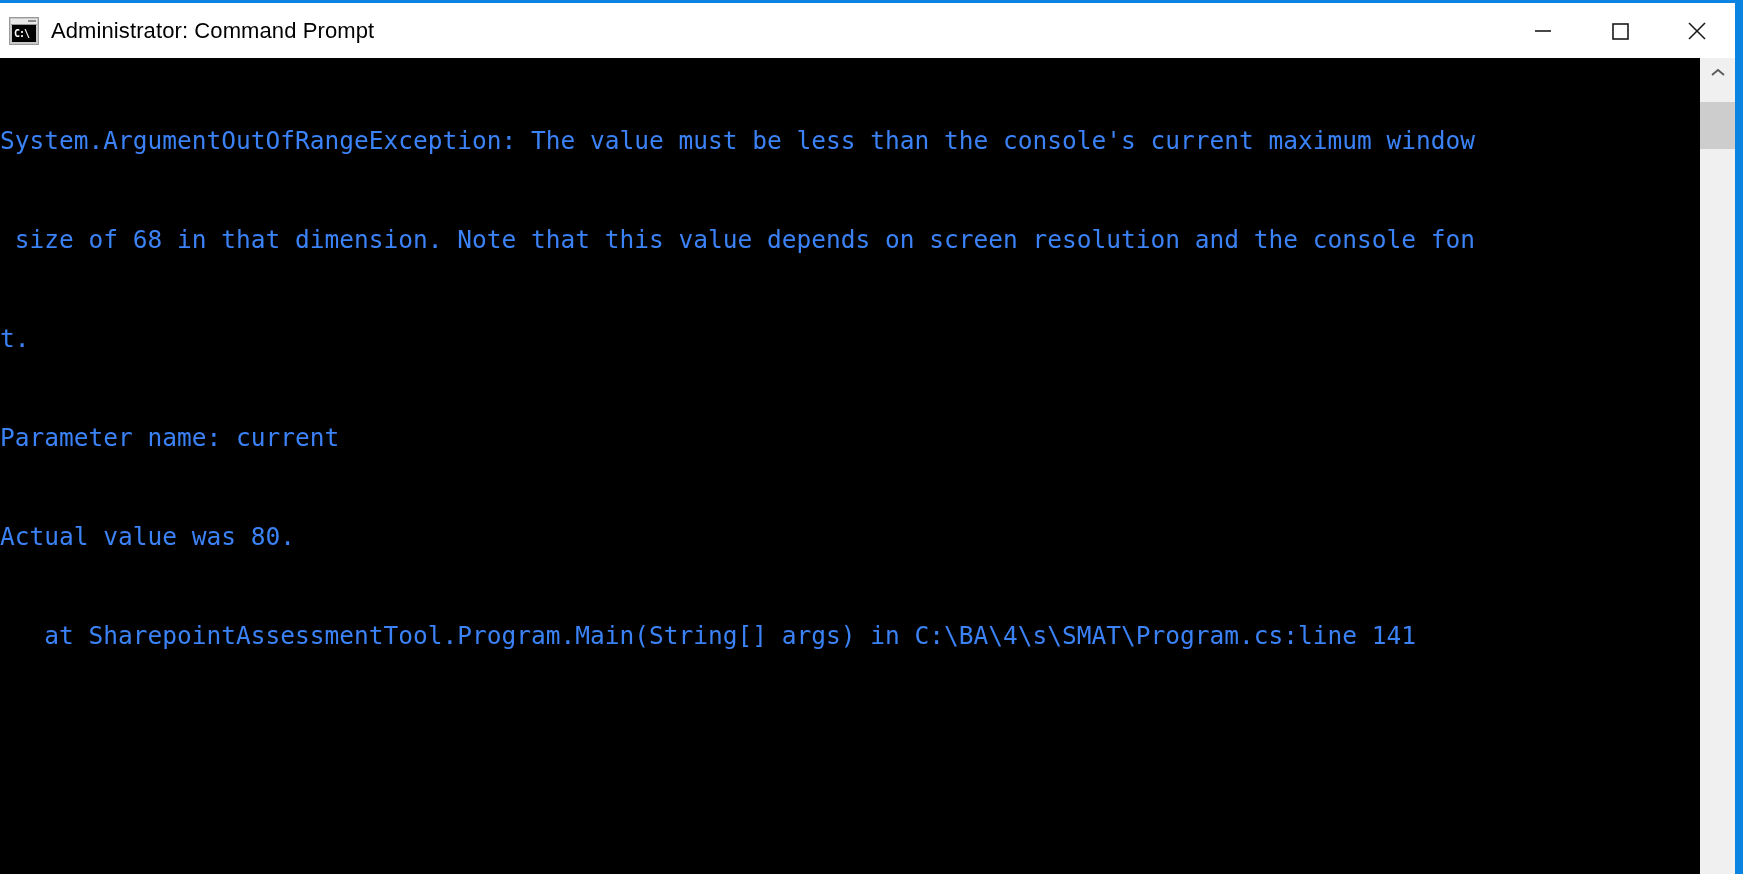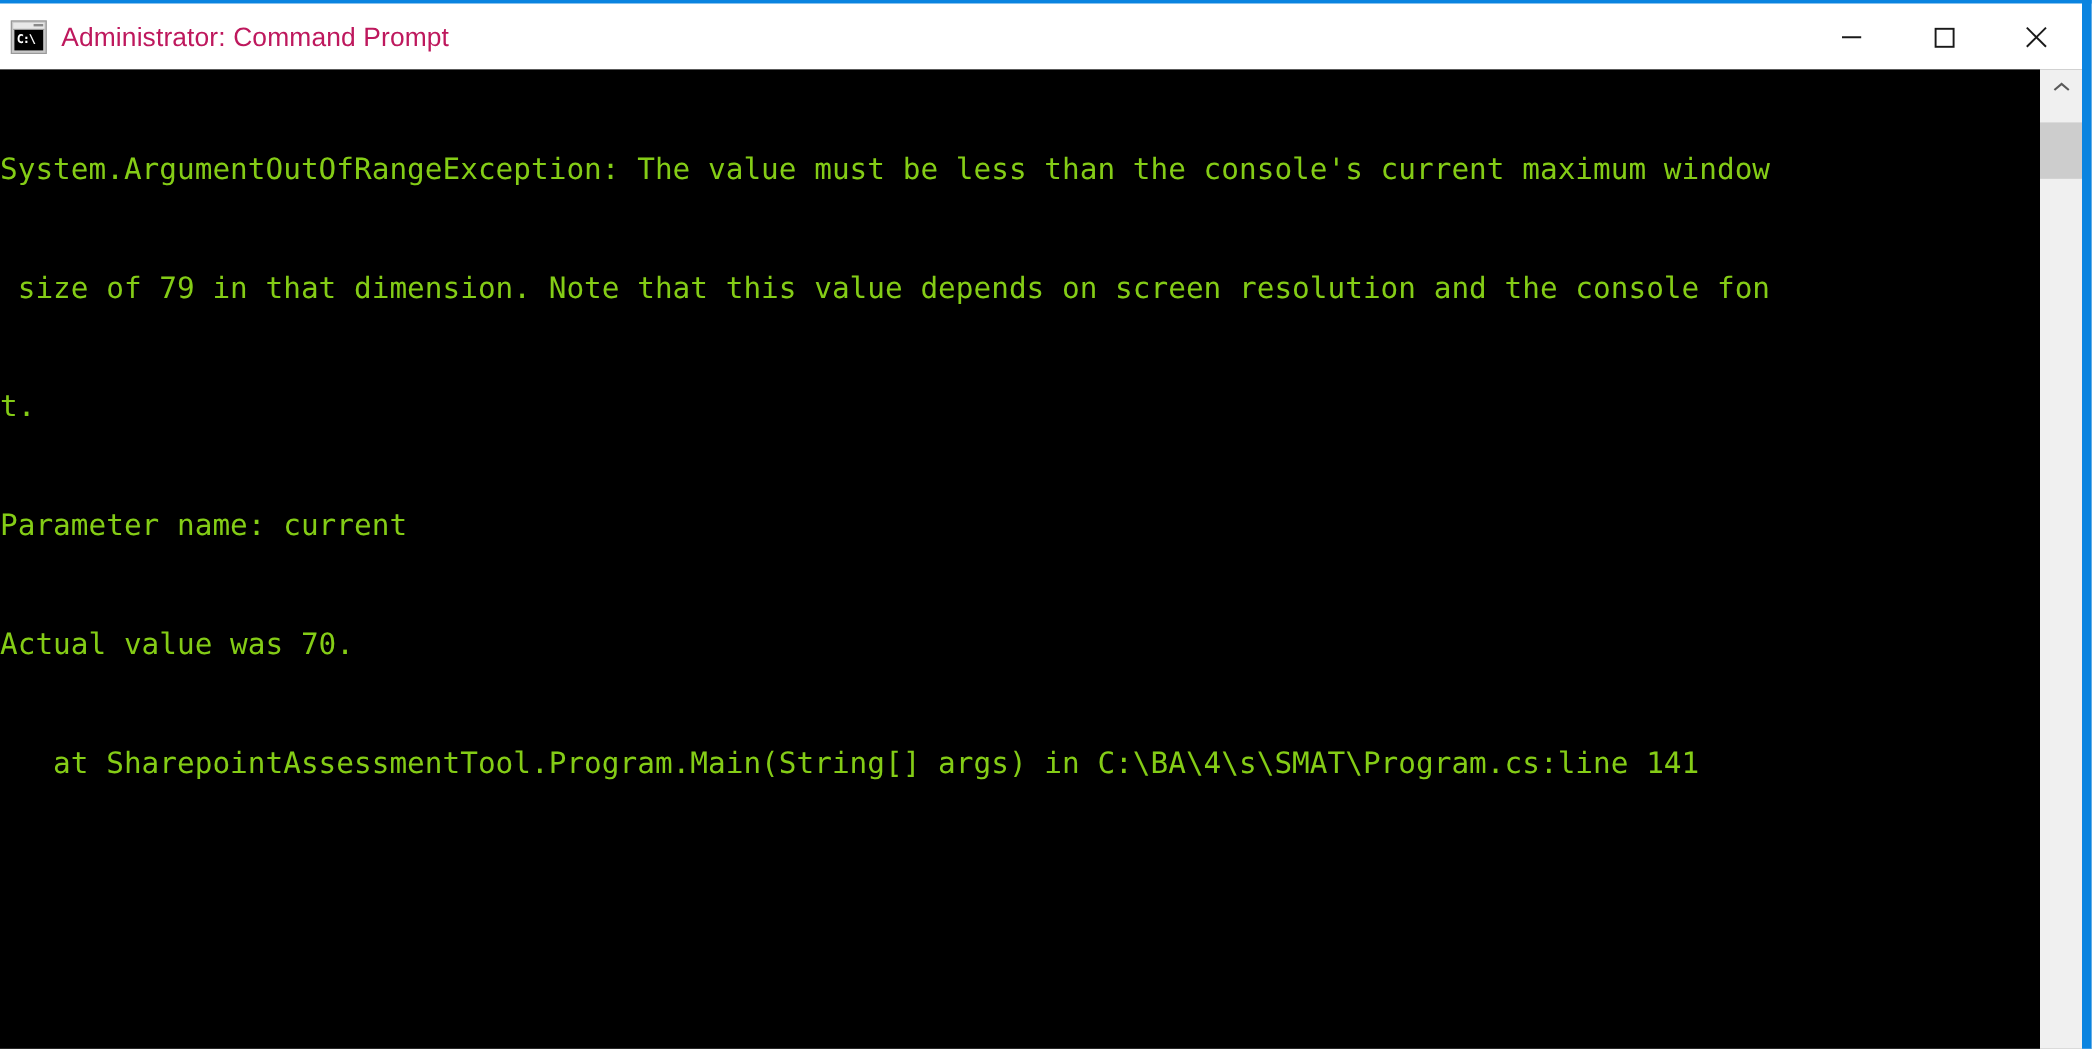--- a/index.html
+++ b/index.html
@@ -83,21 +83,21 @@
     line-height: 17px;
     text-align: left;
     padding-left: 2px;
     letter-spacing: -1px;
     overflow: hidden;
     white-space: nowrap;
   }
 
   #window-title {
     font-size: 22px;
-    color: #be185d;
+    color: #000000;
     white-space: nowrap;
     letter-spacing: 0.1px;
   }
 
   #titlebar-buttons {
     display: flex;
     flex: 0 0 auto;
     height: 55px;
   }
   .win-btn {
@@ -118,21 +118,21 @@
     position: relative;
     height: 816px;
     display: flex;
     background: #000000;
     box-sizing: border-box;
   }
 
   #console-text {
     flex: 1 1 auto;
     background: #000000;
-    color: #84cc16;
+    color: #3b82f6;
     font-family: "DejaVu Sans Mono", monospace;
     font-size: 24.5px;
     line-height: 33px;
     white-space: pre;
     overflow: hidden;
     padding: 0;
     margin: 0;
     letter-spacing: 0px;
     position: relative;
   }
@@ -206,24 +206,24 @@
           <line x1="21" y1="5" x2="5" y2="21" stroke="#1a1a1a" stroke-width="1.6"></line>
         </svg>
       </button>
     </div>
   </div>
 
   <div id="console-area">
 
     <div id="console-text">
       <div class="line">System.ArgumentOutOfRangeException: The value must be less than the console's current maximum window</div>
-      <div class="line"> size of 79 in that dimension. Note that this value depends on screen resolution and the console fon</div>
+      <div class="line"> size of 68 in that dimension. Note that this value depends on screen resolution and the console fon</div>
       <div class="line">t.</div>
       <div class="line">Parameter name: current</div>
-      <div class="line">Actual value was 70.</div>
+      <div class="line">Actual value was 80.</div>
       <div class="line">   at SharepointAssessmentTool.Program.Main(String[] args) in C:\BA\4\s\SMAT\Program.cs:line 141</div>
       
       
     </div>
 
     <div id="scrollbar">
       <div id="sb-up">
         <svg width="18" height="12" viewBox="0 0 18 12">
           <polyline points="3,8 9,3 15,8" fill="none" stroke="#5a5a5a" stroke-width="1.8"></polyline>
         </svg>

